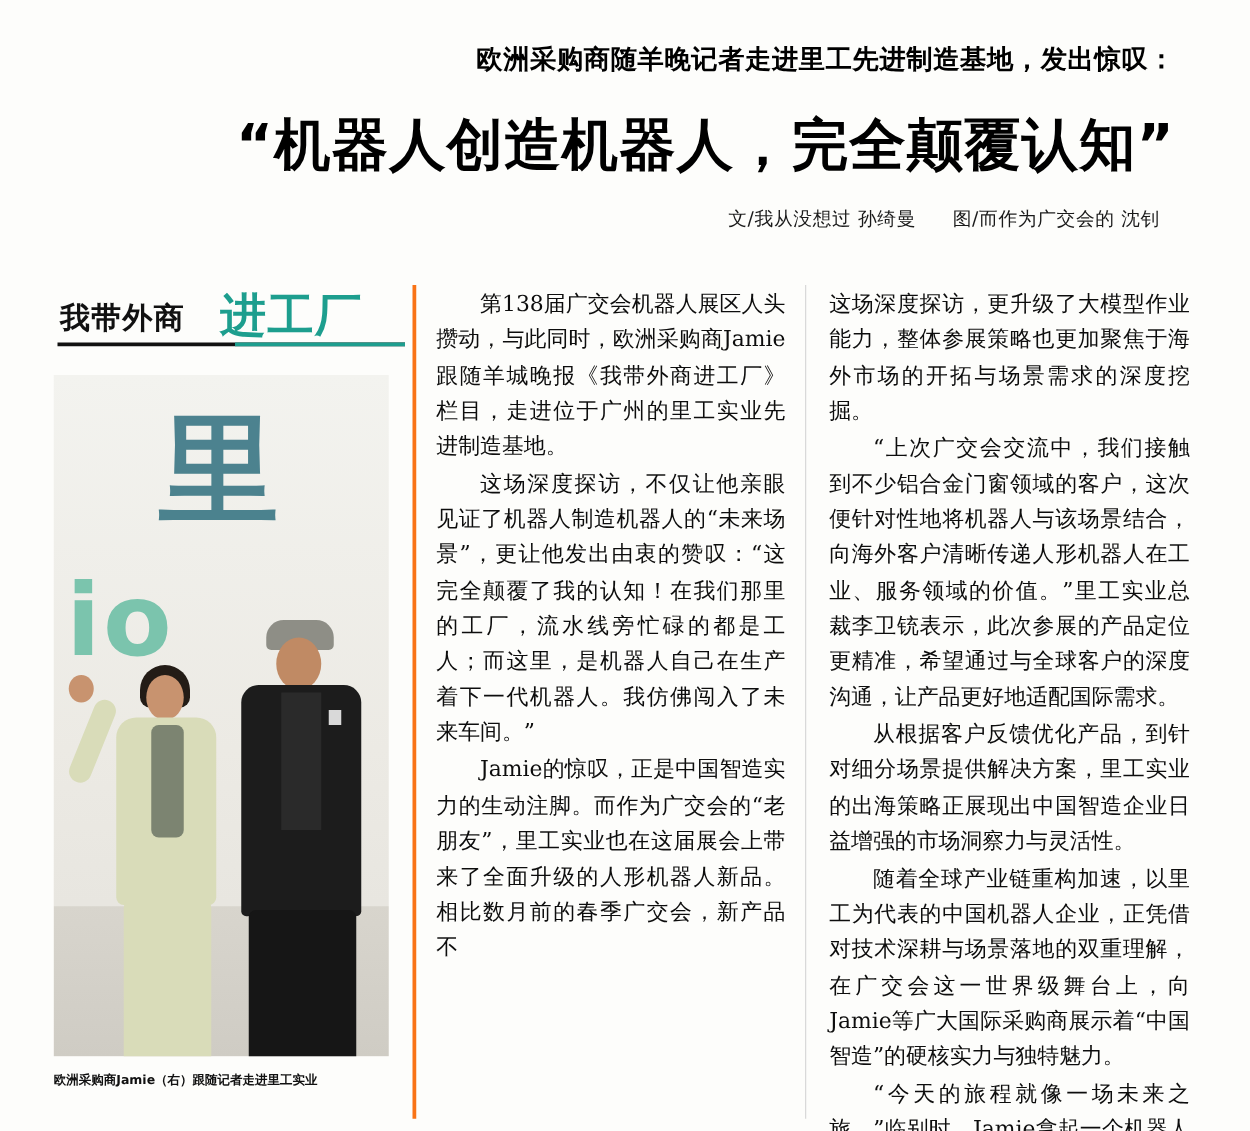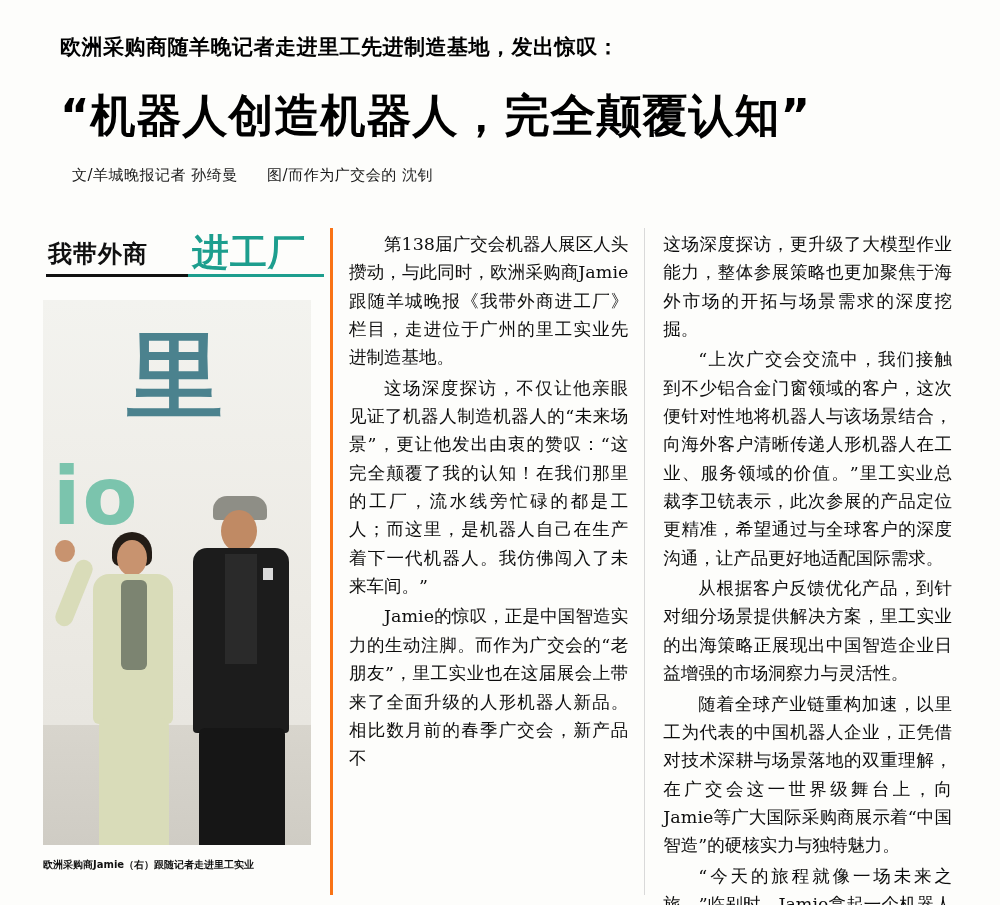--- a/index.html
+++ b/index.html
@@ -18,21 +18,21 @@
   .page {
     width: 1000px;
     height: 905px;
     position: relative;
     background: #fdfdfb;
   }
 
   
   .masthead {
     padding: 34px 60px 0 60px;
-    text-align: left;
+    text-align: right;
   }
   .kicker {
     font-family: "DejaVu Sans", sans-serif;
     font-size: 21px;
     font-weight: 700;
     letter-spacing: 0.5px;
     color: #000;
     line-height: 1.3;
   }
   .headline {
@@ -79,21 +79,21 @@
     position: absolute;
     left: 6px;
     top: 10px;
     font-size: 24px;
     font-weight: 700;
     letter-spacing: 1px;
     color: #111;
   }
   .logo-right {
     position: absolute;
-    left: 150px;
+    left: 134px;
     top: 0px;
     font-size: 37px;
     font-weight: 700;
     letter-spacing: 1px;
     color: #1d9e8e;
   }
   .logo-rule {
     position: absolute;
     left: 4px;
     top: 46px;
@@ -249,21 +249,21 @@
 </style>
 </head>
 <body>
 
 <div class="page">
 
   <div class="masthead">
     <div class="kicker">欧洲采购商随羊晚记者走进里工先进制造基地，发出惊叹：</div>
     <div class="headline">“机器人创造机器人，完全颠覆认知”</div>
     <div class="byline">
-      <span>文/羊城晚报记者 孙绮曼</span>
+      <span>文/我从没想过 孙绮曼</span>
       <span>图/而作为广交会的 沈钊</span>
     </div>
   </div>
 
   <div class="columns">
 
     <div class="col col-1">
       <div class="logo-block">
         <div class="logo-left">我带外商</div>
         <div class="logo-right">进工厂</div>

